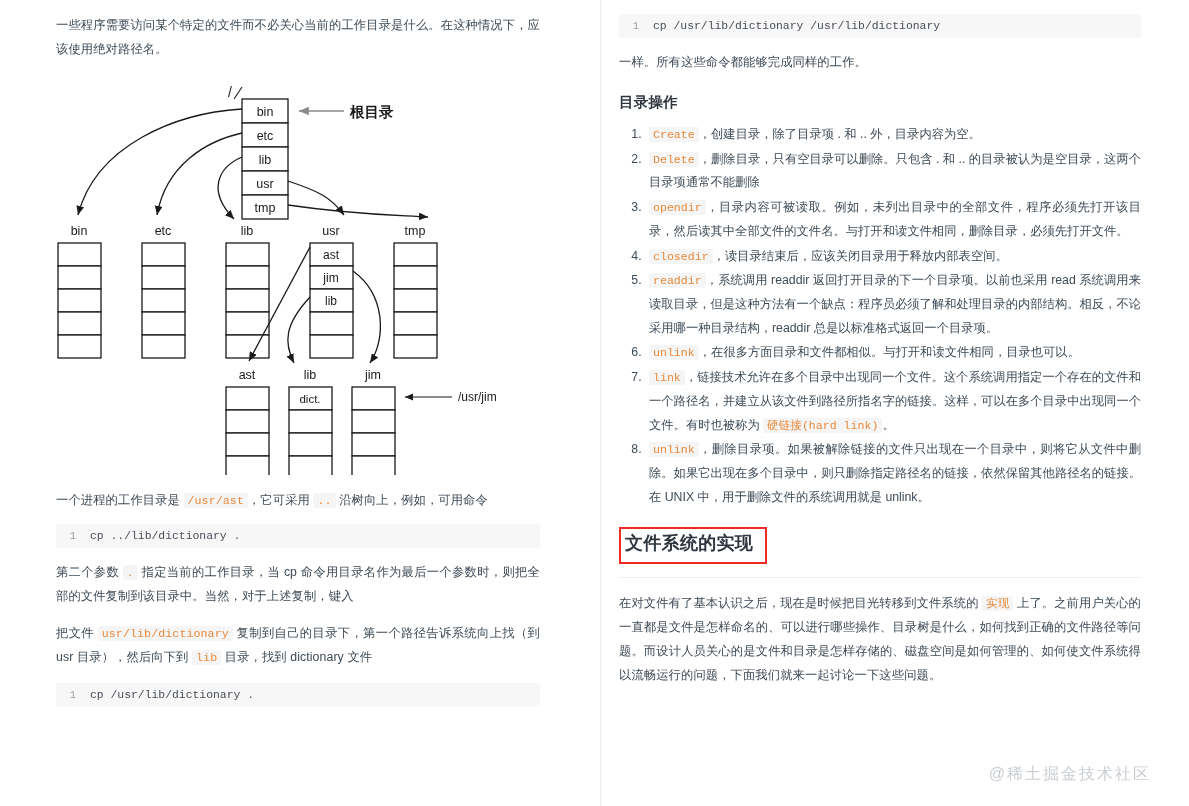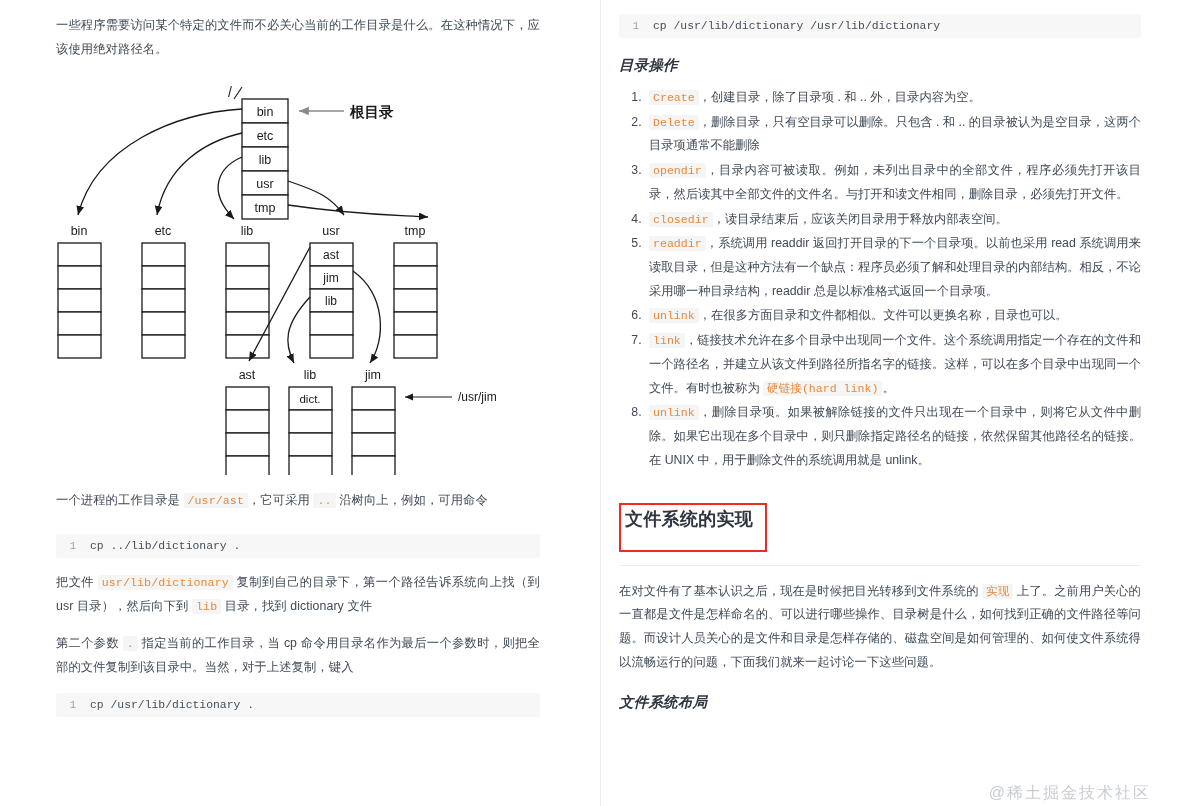--- a/index.html
+++ b/index.html
@@ -39,21 +39,21 @@
     padding: 14px 48px 0 18px;
   }
   p.body {
     font-size: 12.3px;
     line-height: 1.95;
     margin: 0 0 13px 0;
     color: #3f4a56;
     text-align: justify;
     letter-spacing: .1px;
   }
-  p.body.tight { margin-bottom: 21px; }
+  p.body.tight { margin-bottom: 11px; }
 
   code.inline {
     font-family: "Liberation Mono", "DejaVu Sans Mono", monospace;
     color: #e8883a;
     background: #f5f5f5;
     border-radius: 2px;
     padding: 1px 4px;
     font-size: 11.6px;
   }
 
@@ -82,54 +82,53 @@
   h2.sec {
     font-size: 18px;
     font-weight: bold;
     color: #2f3640;
     margin: 20px 0 12px 0;
     letter-spacing: .3px;
   }
   h2.sec.boxed {
     display: inline-block;
     border: 2.5px solid #ee2b22;
-    padding: 2px 12px 19px 4px;
-    margin: 20px 0 0 0;
+    padding: 2px 12px 7px 4px;
+    margin: 8px 0 0 0;
   }
   .hr-under {
     border: none;
     border-top: 1px solid #ededed;
     margin: 13px 0 14px 0;
   }
   h3.sub {
     font-size: 14.5px;
     font-weight: bold;
     color: #2f3640;
     margin: 18px 0 11px 0;
     letter-spacing: .2px;
-    font-style: italic;
   }
 
   ol.steps {
     margin: 0 0 10px 0;
     padding-left: 26px;
     font-size: 12.3px;
     line-height: 1.93;
     color: #3f4a56;
   }
   ol.steps > li {
     margin-bottom: 1px;
     padding-left: 4px;
     text-align: justify;
   }
 
   .watermark {
     position: absolute;
     right: 38px;
-    bottom: 2px;
+    bottom: 21px;
     font-size: 16px;
     color: #c9cdd2;
     letter-spacing: 2px;
     white-space: nowrap;
   }
 
   .figure {
     margin: 6px 0 10px 0;
   }
 </style>
@@ -251,74 +250,74 @@
     <p class="body tight"><span>一个进程的工作目录是</span>
       <code class="inline">/usr/ast</code><span>，它可采用</span>
       <code class="inline">..</code>
       <span>沿树向上，例如，可用命令</span></p>
 
     <div class="codeblock">
       <span class="ln">1</span>
       <span class="code">cp ../lib/dictionary .</span>
     </div>
 
+    <p class="body"><span>第二个参数</span>
+      <code class="inline">.</code>
+      <span>指定当前的工作目录，当 cp 命令用目录名作为最后一个参数时，则把全部的文件复制到该目录中。当然，对于上述复制，键入</span></p>
+
     <p class="body"><span>把文件</span>
       <code class="inline">usr/lib/dictionary</code>
       <span>复制到自己的目录下，第一个路径告诉系统向上找（到 usr 目录），然后向下到</span>
       <code class="inline">lib</code>
       <span>目录，找到 dictionary 文件</span></p>
 
-    <p class="body"><span>第二个参数</span>
-      <code class="inline">.</code>
-      <span>指定当前的工作目录，当 cp 命令用目录名作为最后一个参数时，则把全部的文件复制到该目录中。当然，对于上述复制，键入</span></p>
-
     <div class="codeblock">
       <span class="ln">1</span>
       <span class="code">cp /usr/lib/dictionary .</span>
     </div>
 
     <p class="body">
       
       </p>
 
   </div>
 
   <div class="col-divider"></div>
 
   <div class="col col-right">
 
     <div class="codeblock">
       <span class="ln">1</span>
       <span class="code">cp /usr/lib/dictionary /usr/lib/dictionary</span>
     </div>
 
+    <p class="body"><span>一样。所有这些命令都能够完成同样的工作。</span></p>
 
     <h3 class="sub">目录操作</h3>
 
 
     <ol class="steps">
       <li><code class="inline">Create</code><span>，创建目录，除了目录项 . 和 .. 外，目录内容为空。</span></li>
       <li><code class="inline">Delete</code><span>，删除目录，只有空目录可以删除。只包含 . 和 .. 的目录被认为是空目录，这两个目录项通常不能删除</span></li>
       <li><code class="inline">opendir</code><span>，目录内容可被读取。例如，未列出目录中的全部文件，程序必须先打开该目录，然后读其中全部文件的文件名。与打开和读文件相同，删除目录，必须先打开文件。</span></li>
       <li><code class="inline">closedir</code><span>，读目录结束后，应该关闭目录用于释放内部表空间。</span></li>
       <li><code class="inline">readdir</code><span>，系统调用 readdir 返回打开目录的下一个目录项。以前也采用 read 系统调用来读取目录，但是这种方法有一个缺点：程序员必须了解和处理目录的内部结构。相反，不论采用哪一种目录结构，readdir 总是以标准格式返回一个目录项。</span></li>
-      <li><code class="inline">unlink</code><span>，在很多方面目录和文件都相似。文件可以更换名称，目录也可以。</span></li>
+      <li><code class="inline">unlink</code><span>，在很多方面目录和文件都相似。与打开和读文件相同，目录也可以。</span></li>
       <li><code class="inline">link</code><span>，链接技术允许在多个目录中出现同一个文件。这个系统调用指定一个存在的文件和一个路径名，并建立从该文件到路径所指名字的链接。这样，可以在多个目录中出现同一个文件。有时也被称为</span>
         <code class="inline">硬链接(hard link)</code><span>。</span></li>
       <li><code class="inline">unlink</code><span>，删除目录项。如果被解除链接的文件只出现在一个目录中，则将它从文件中删除。如果它出现在多个目录中，则只删除指定路径名的链接，依然保留其他路径名的链接。在 UNIX 中，用于删除文件的系统调用就是 unlink。</span></li>
     </ol>
 
     <h2 class="sec boxed">文件系统的实现</h2>
     <hr class="hr-under">
 
     <p class="body"><span>在对文件有了基本认识之后，现在是时候把目光转移到文件系统的</span>
       <code class="inline">实现</code>
       <span>上了。之前用户关心的一直都是文件是怎样命名的、可以进行哪些操作、目录树是什么，如何找到正确的文件路径等问题。而设计人员关心的是文件和目录是怎样存储的、磁盘空间是如何管理的、如何使文件系统得以流畅运行的问题，下面我们就来一起讨论一下这些问题。</span></p>
 
-    <h3 class="sub">文件系统布局</h3>
 
     <p class="body">
       
       
       
       
       
       
       
       

